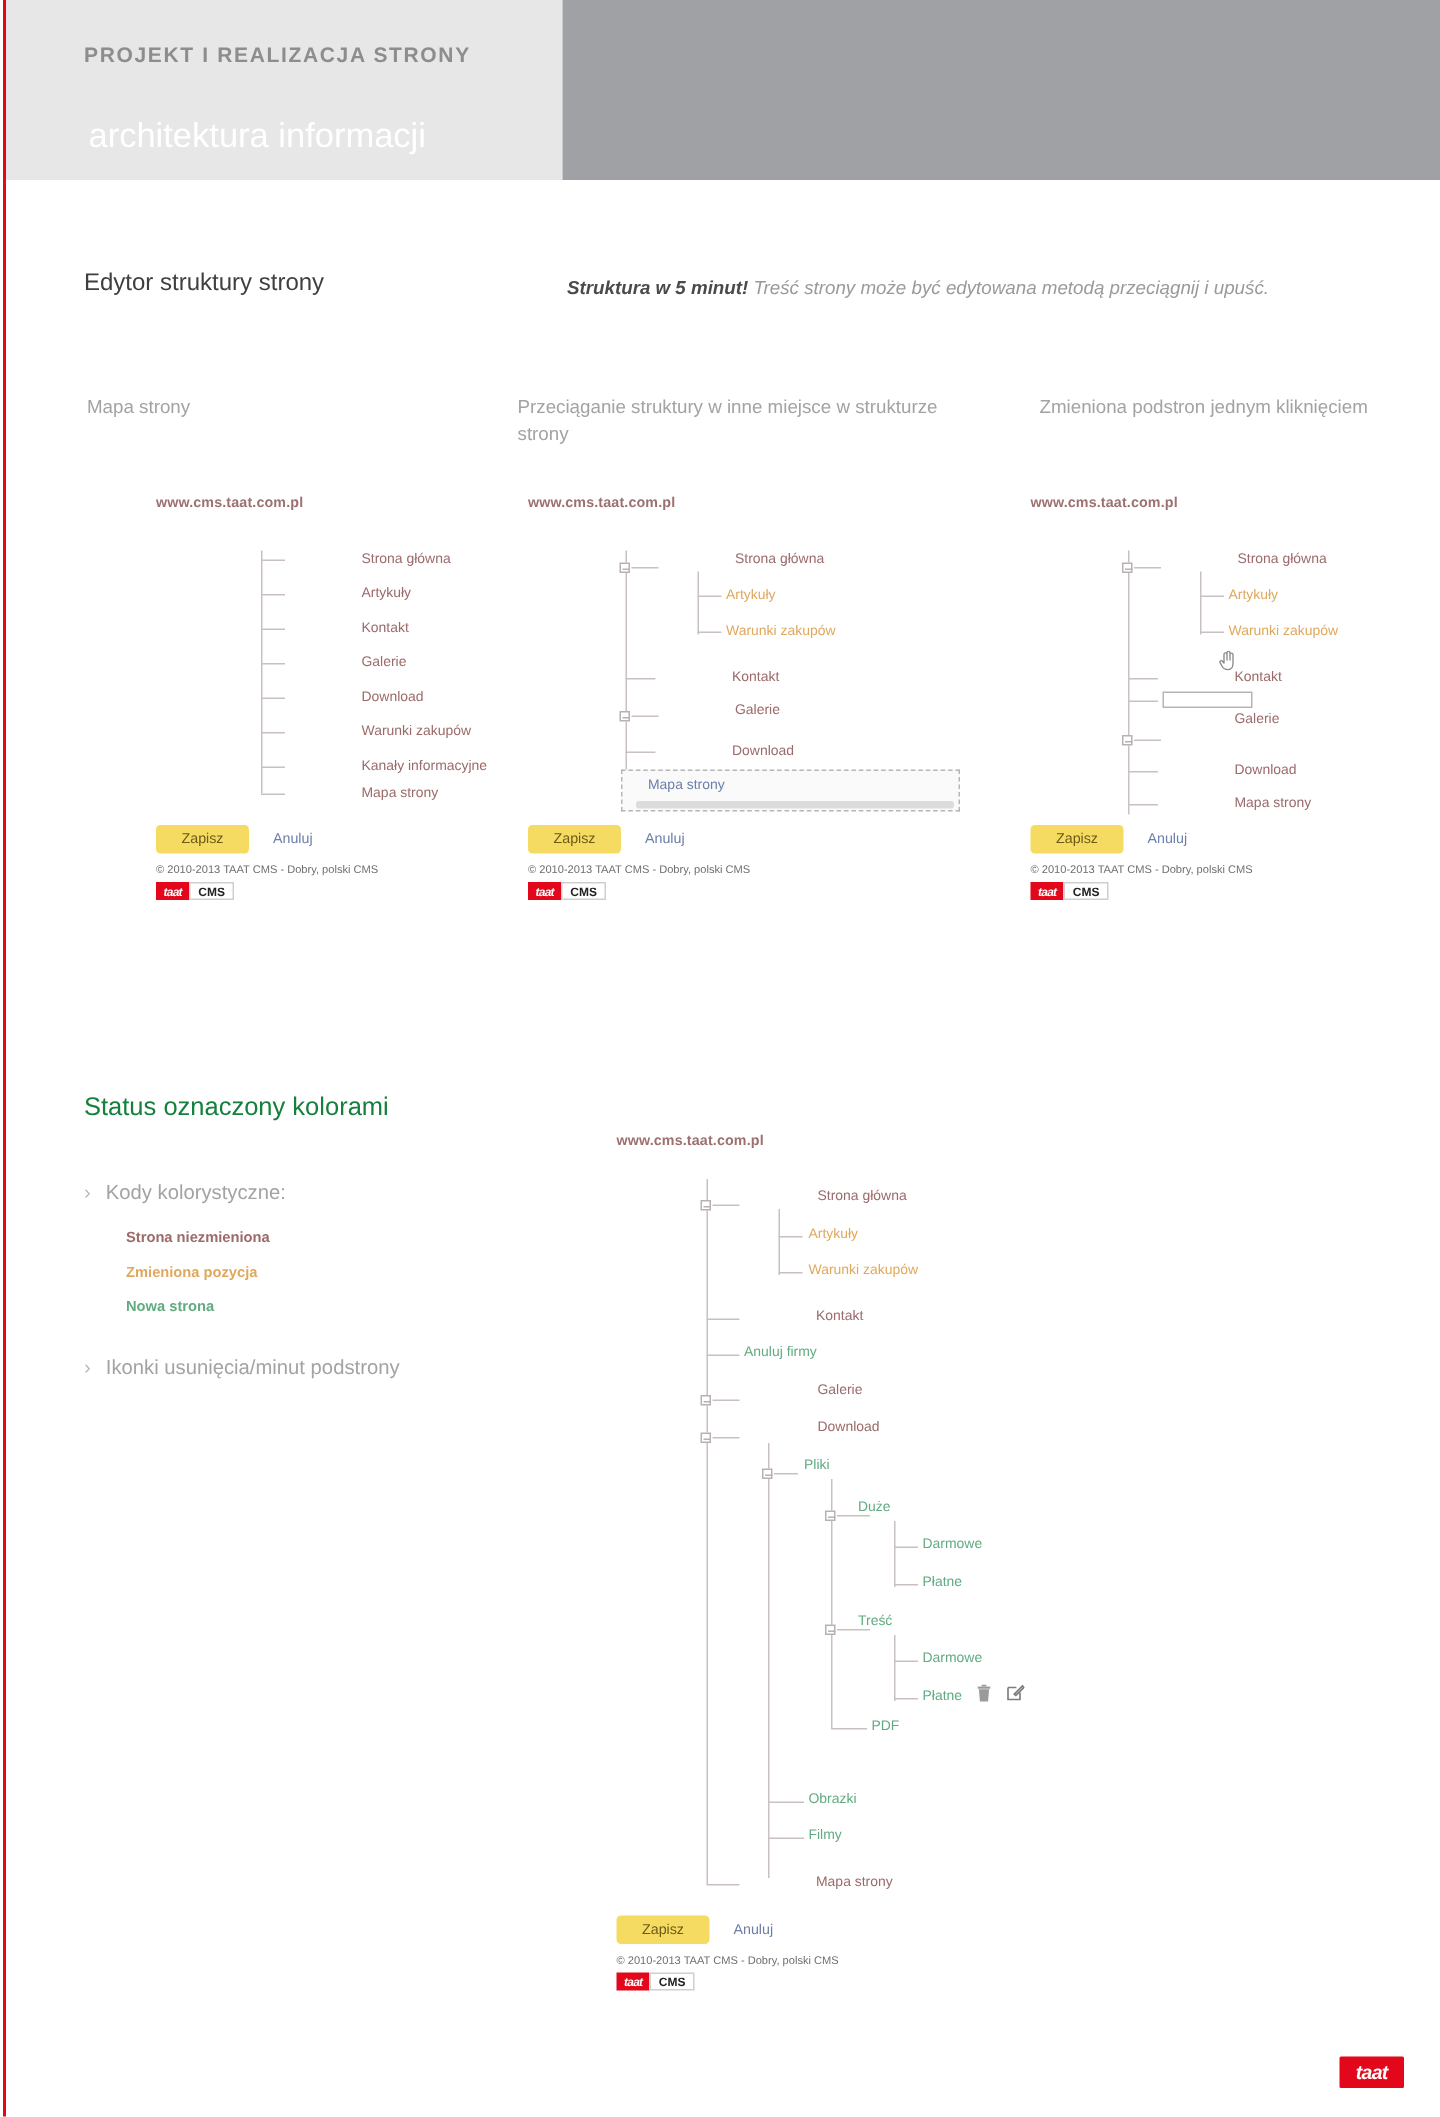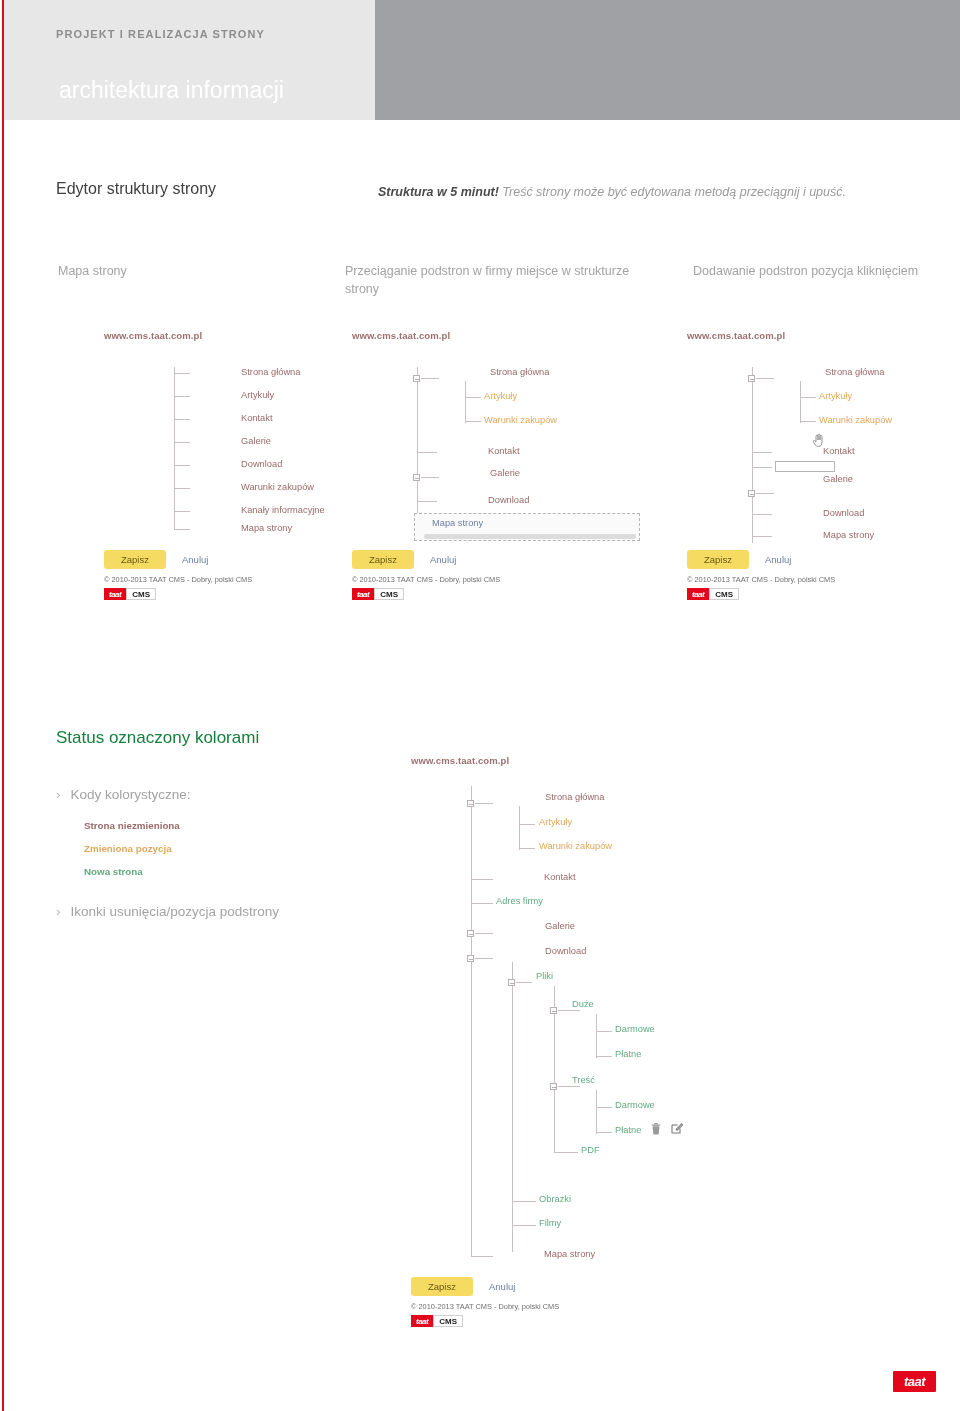--- a/index.html
+++ b/index.html
@@ -24,21 +24,21 @@
   .header-left {
     position:absolute; left:0; top:0; width:371px; height:120px;
     background:#e7e7e7;
   }
   .header-right {
     position:absolute; left:371px; top:0; width:585px; height:120px;
     background:#9fa1a5;
   }
   .kicker {
     position:absolute; left:52px; top:28px;
-    font-size:11px; letter-spacing:1.1px; font-weight:700;
+    font-size:14px; letter-spacing:1.1px; font-weight:700;
     color:#8d8d8d;
   }
   .brand {
     position:absolute; left:52px; top:48px;
     font-size:33px; font-weight:400; color:#3c3c3c;
     letter-spacing:-0.6px; line-height:1;
   }
   .section-title-hdr {
     position:absolute; left:55px; top:56px;
     font-size:23px; color:#ffffff; font-weight:400; line-height:1;margin-top:23px;
@@ -161,22 +161,22 @@
   <div class="kicker">PROJEKT I REALIZACJA STRONY</div>
   <div class="section-title-hdr">architektura informacji</div>
 </div>
 
 <div class="lead-left">Edytor struktury strony</div>
 <div class="lead-right">
   <b>Struktura w 5 minut!</b><i> Treść strony może być edytowana metodą przeciągnij i upuść.</i>
 </div>
 
 <div class="cap cap-1">Mapa strony</div>
-<div class="cap cap-2">Przeciąganie podstron w firmy miejsce w strukturze strony</div>
-<div class="cap cap-3">Dodawanie podstron pozycja kliknięciem</div>
+<div class="cap cap-2">Przeciąganie struktury w inne miejsce w strukturze strony</div>
+<div class="cap cap-3">Zmieniona podstron jednym kliknięciem</div>
 
 <div class="panel" style="left:104px; top:330px; width:250px; height:280px;">
   <div class="root">www.cms.taat.com.pl</div>
 
   <div class="tree">
     <div class="vline" style="left:70px; top:26px; height:162px;"></div>
 
     <div class="hline" style="left:70px; top:32px;  width:16px;"></div>
     <div class="node c-unchanged" style="left:89px; top:26px;">Strona główna</div>
     <div class="hline" style="left:70px; top:55px;  width:16px;"></div>
@@ -295,21 +295,21 @@
 
 <div class="bullet" style="left:56px; top:787px;">
   <span class="chev">›</span><span>Kody kolorystyczne:</span>
 </div>
 
 <div class="legend-item" style="left:84px; top:820px; color:#9b6a6a;">Strona niezmieniona</div>
 <div class="legend-item" style="left:84px; top:843px; color:#e0a85c;">Zmieniona pozycja</div>
 <div class="legend-item" style="left:84px; top:866px; color:#62ab82;">Nowa strona</div>
 
 <div class="bullet" style="left:56px; top:904px;">
-  <span class="chev">›</span><span>Ikonki usunięcia/pozycja podstrony</span>
+  <span class="chev">›</span><span>Ikonki usunięcia/minut podstrony</span>
 </div>
 
 <div class="panel" style="left:411px; top:755px; width:420px; height:600px;">
   <div class="root">www.cms.taat.com.pl</div>
 
   <div class="tree">
 
     <div class="vline" style="left:60px; top:20px; height:470px;"></div>
 
     <div class="hline" style="left:64px; top:37px; width:18px;"></div>
@@ -319,21 +319,21 @@
     <div class="vline" style="left:108px; top:40px; height:44px;"></div>
     <div class="hline" style="left:108px; top:58px; width:16px;"></div>
     <div class="node c-moved" style="left:128px; top:51px;">Artykuły</div>
     <div class="hline" style="left:108px; top:82px; width:16px;"></div>
     <div class="node c-moved" style="left:128px; top:75px;">Warunki zakupów</div>
 
     <div class="hline" style="left:60px; top:113px; width:22px;"></div>
     <div class="node c-unchanged" style="left:85px; top:106px;">Kontakt</div>
 
     <div class="hline" style="left:60px; top:137px; width:22px;"></div>
-    <div class="node c-new" style="left:85px; top:130px;">Adres firmy</div>
+    <div class="node c-new" style="left:85px; top:130px;">Anuluj firmy</div>
 
     <div class="hline" style="left:64px; top:167px; width:18px;"></div>
     <div class="toggle" style="left:56px; top:164px;"></div>
     <div class="node c-unchanged" style="left:86px; top:155px;">Galerie</div>
 
     <div class="hline" style="left:64px; top:192px; width:18px;"></div>
     <div class="toggle" style="left:56px; top:189px;"></div>
     <div class="node c-unchanged" style="left:86px; top:180px;">Download</div>
 
     <div class="vline" style="left:101px; top:196px; height:290px;"></div>

